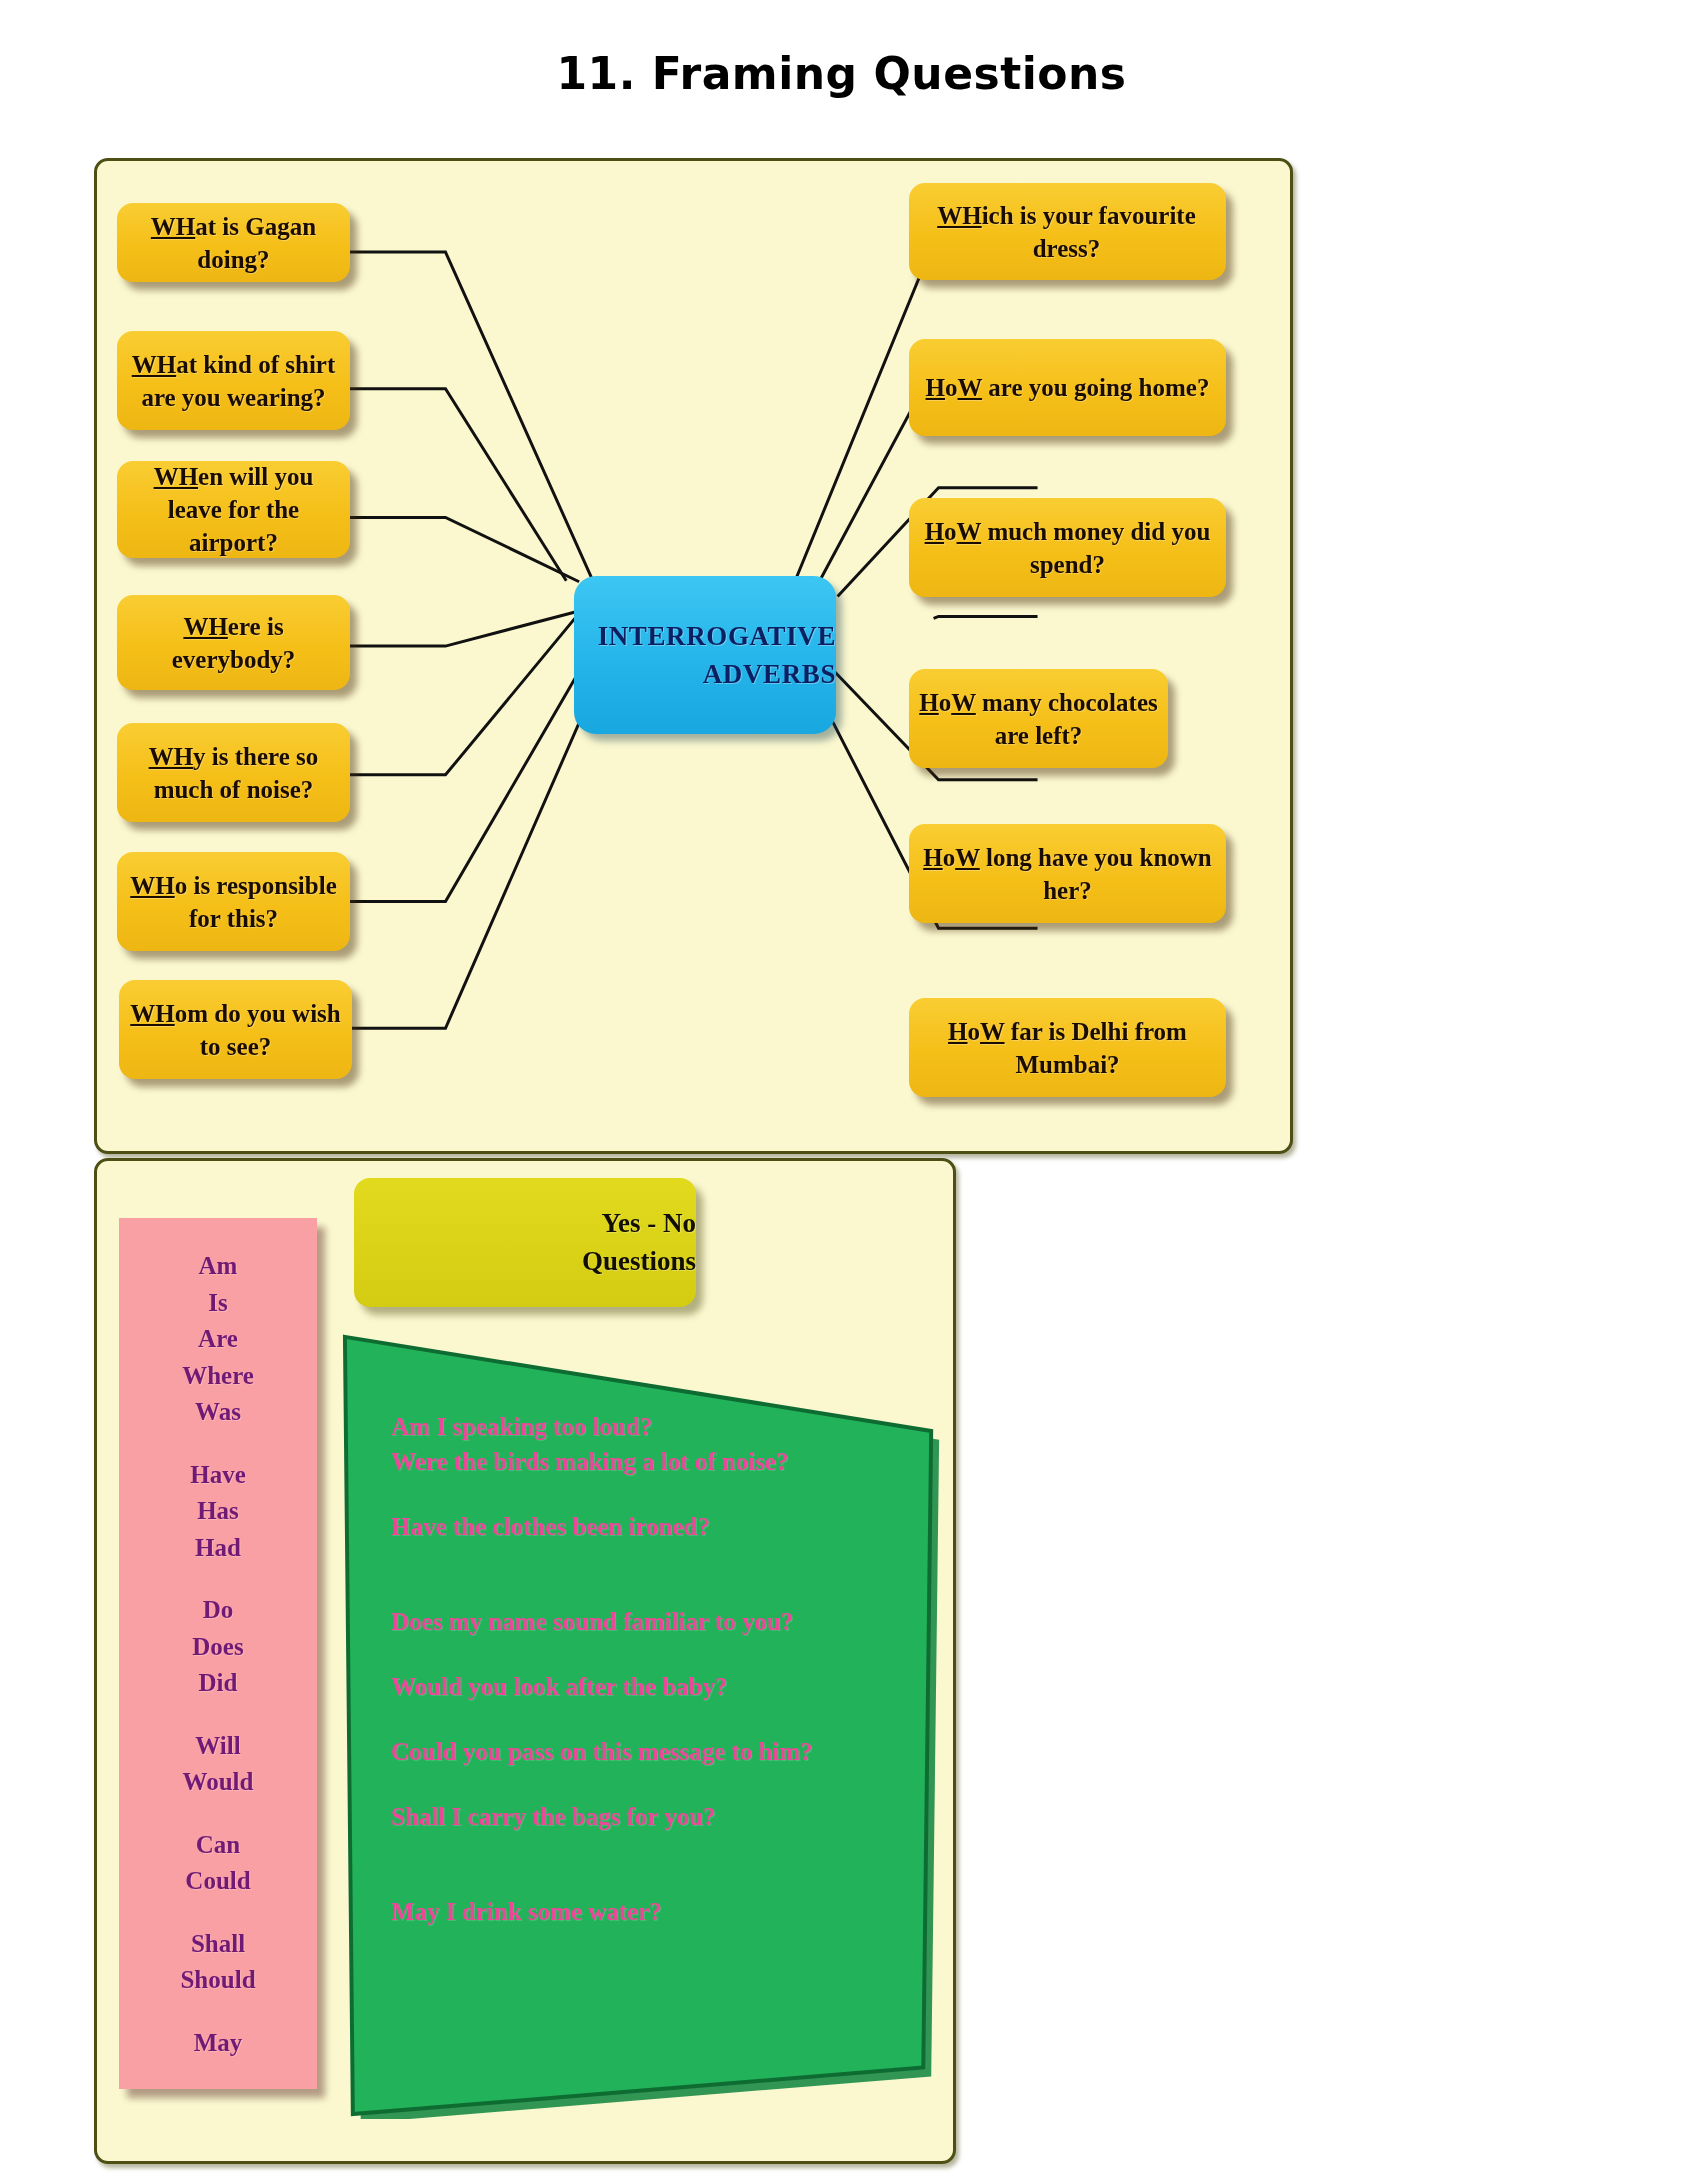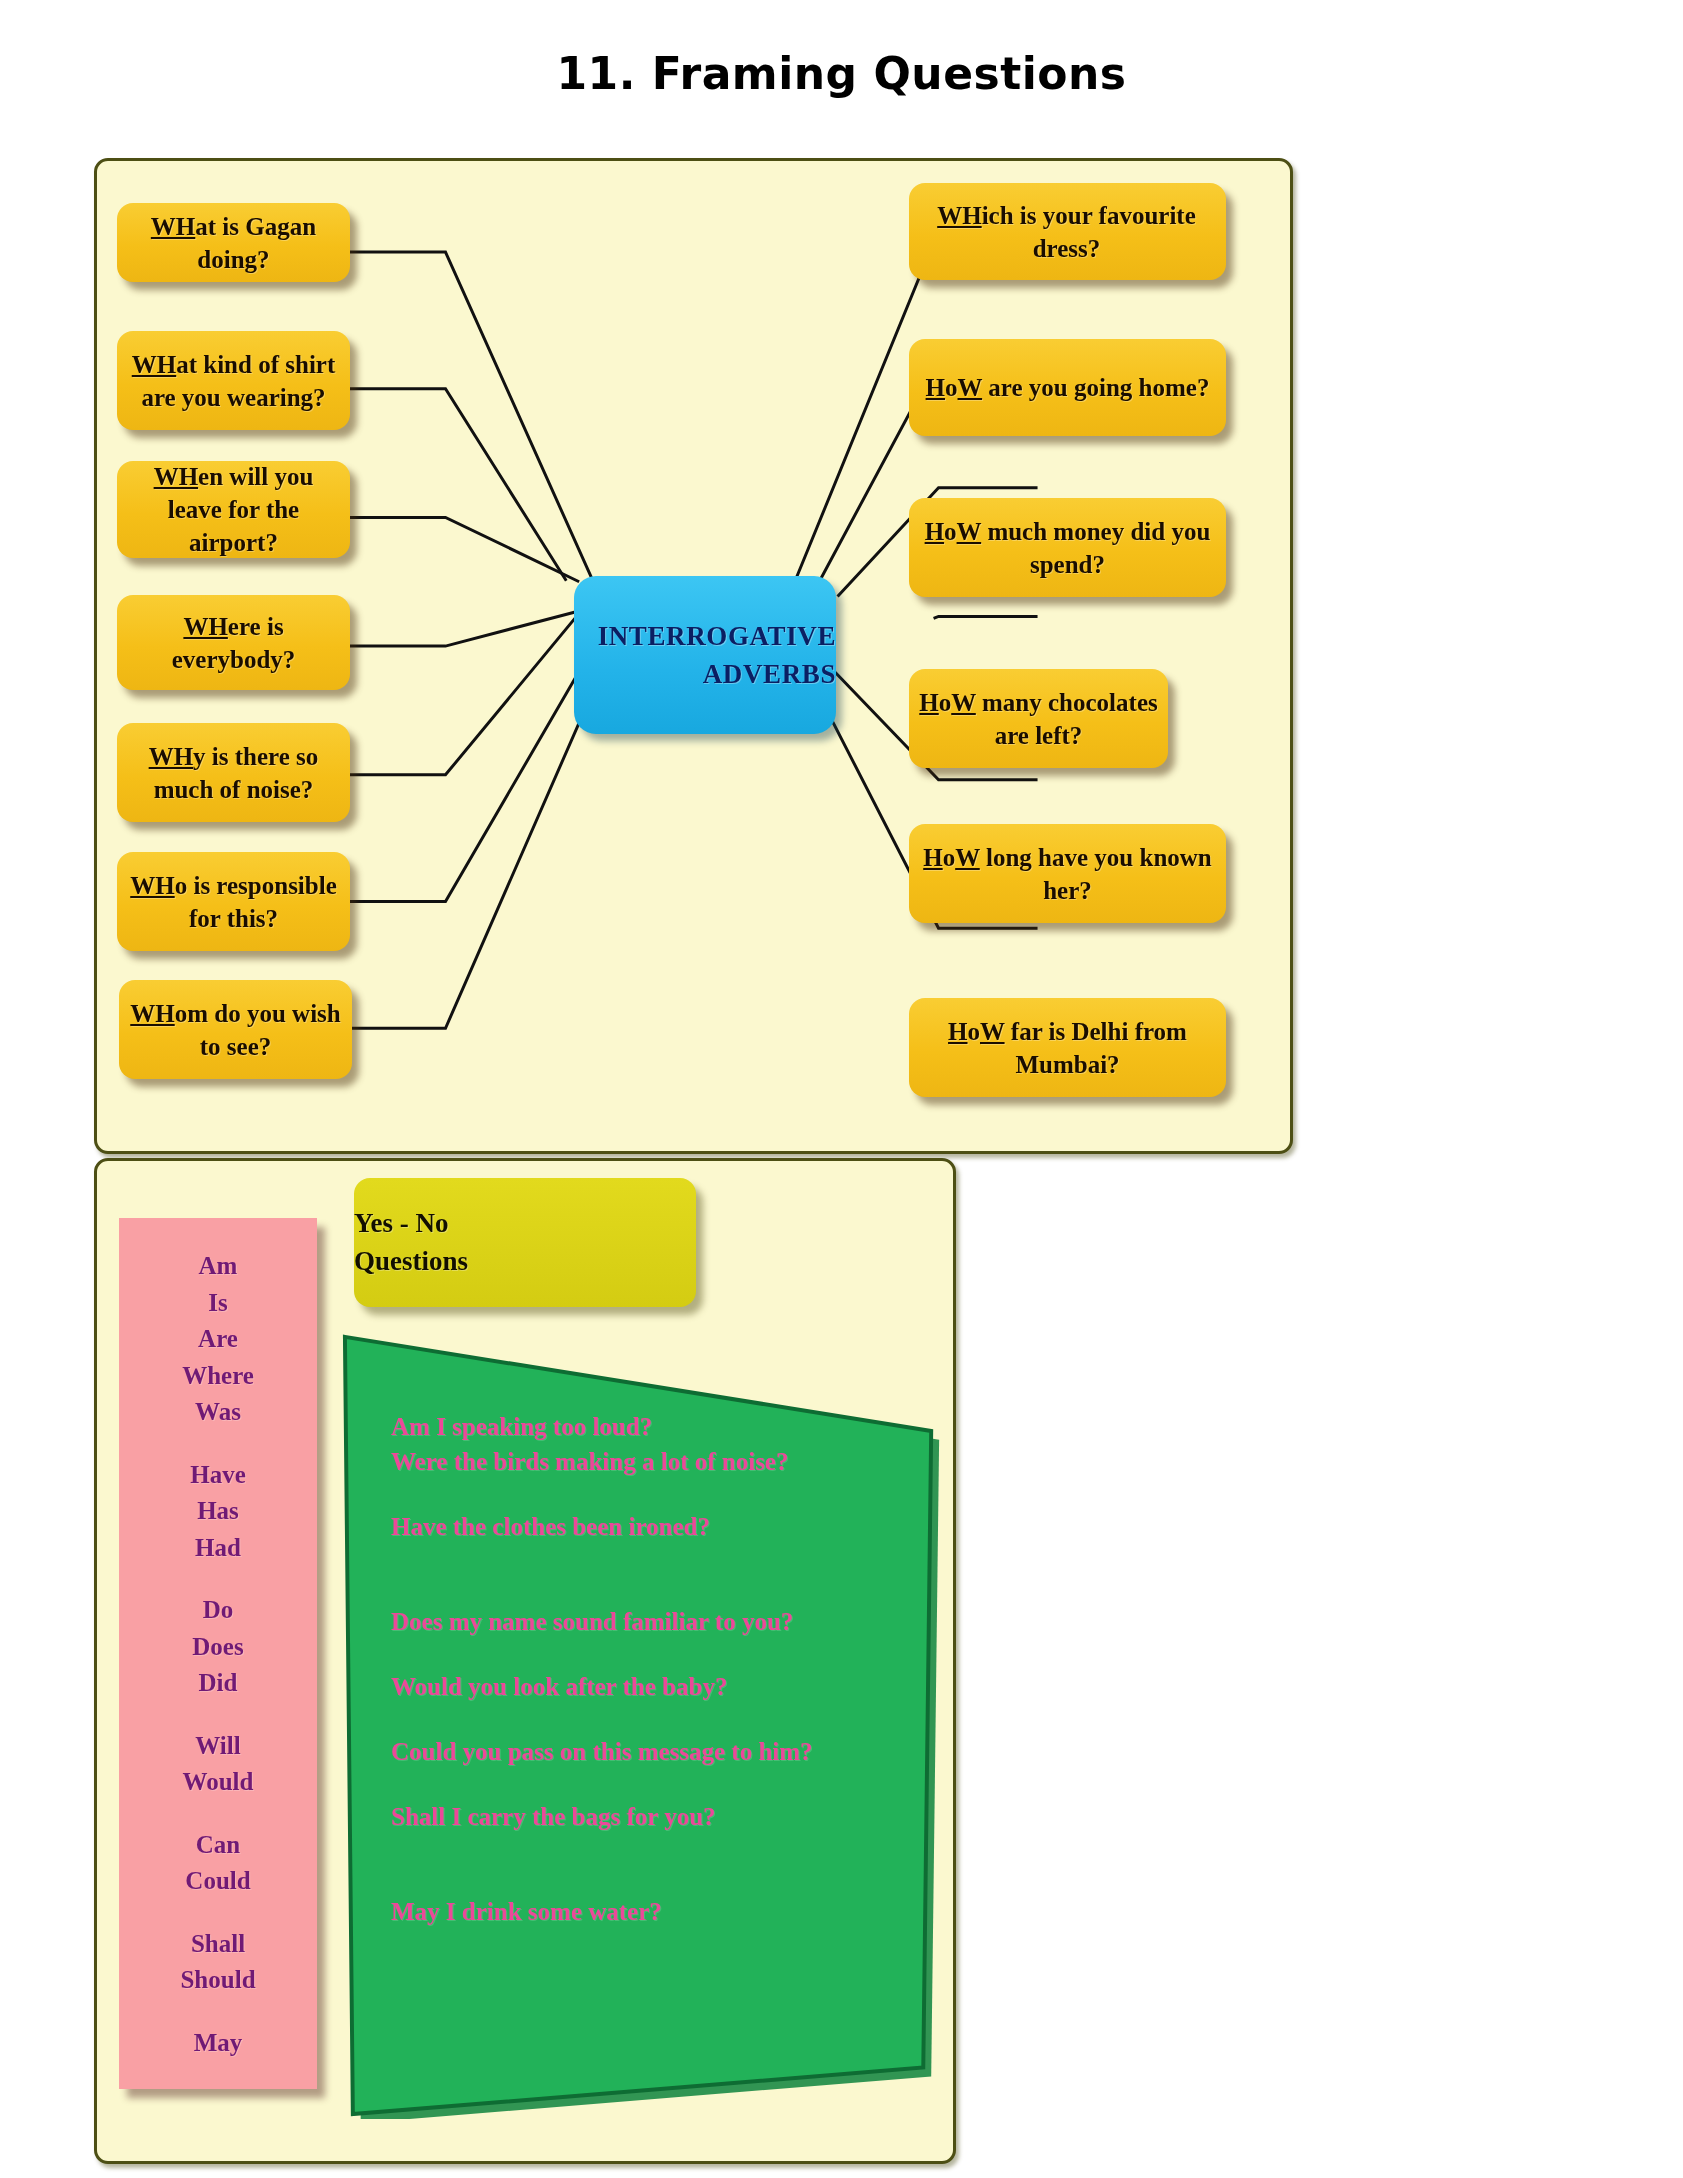--- a/index.html
+++ b/index.html
@@ -66,21 +66,21 @@
     text-shadow:1px 1px 0 rgba(255,255,255,.22);
   }
   #helper-verbs .gap{height:26px;}
 
   #yesno-header{
     position:absolute;left:354px;top:1178px;width:342px;height:129px;
     background:#d9d116;
     background-image:linear-gradient(180deg,#e2da1d 0%,#d4cc12 100%);
     border-radius:16px;
     box-shadow:7px 8px 7px rgba(70,65,10,.40);
-    display:flex;flex-direction:column;align-items:flex-start;justify-content:center;
+    display:flex;flex-direction:column;align-items:flex-end;justify-content:center;
     color:#120f00;font-weight:bold;font-size:27px;line-height:1.4;text-align:center;
     text-shadow:1px 1px 0 rgba(255,255,255,.28);
   }
 
   #examples-wrap{position:absolute;left:337px;top:1327px;width:614px;height:792px;}
   #examples-svg{position:absolute;left:0;top:0;width:614px;height:792px;}
   #examples-text{
     position:absolute;left:54px;top:84px;width:515px;
     color:#ec4899;font-weight:bold;font-size:25px;line-height:1.24;
     text-shadow:1px 1px 0 rgba(255,255,255,.16);

